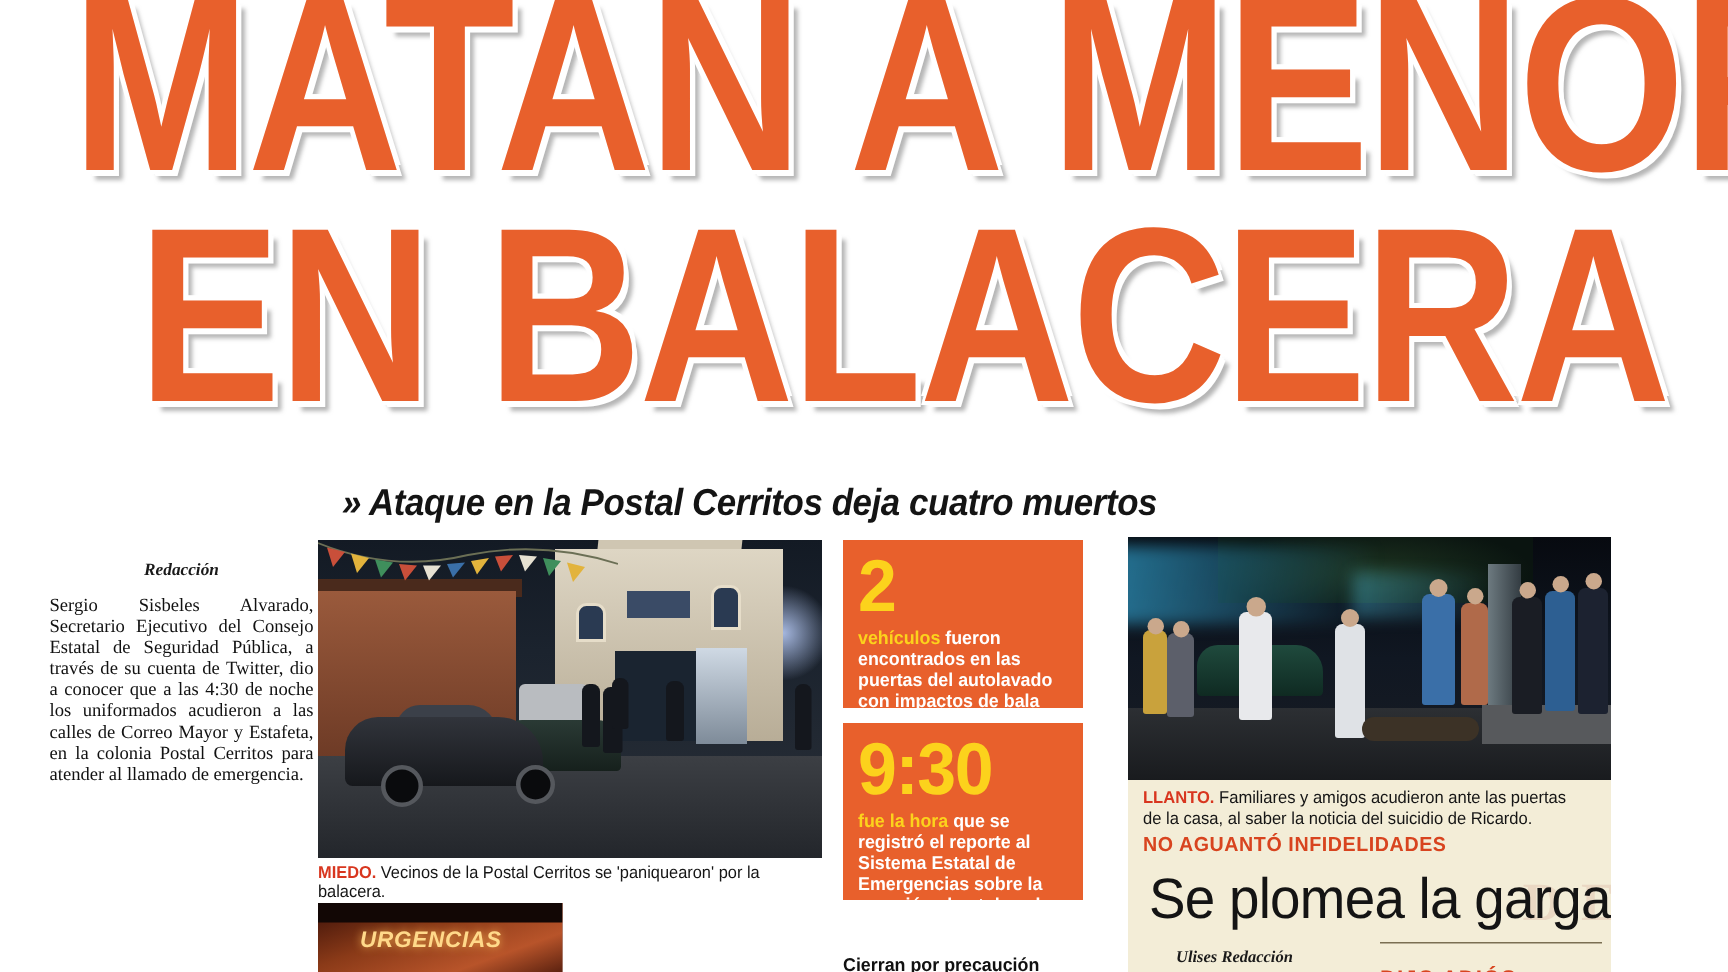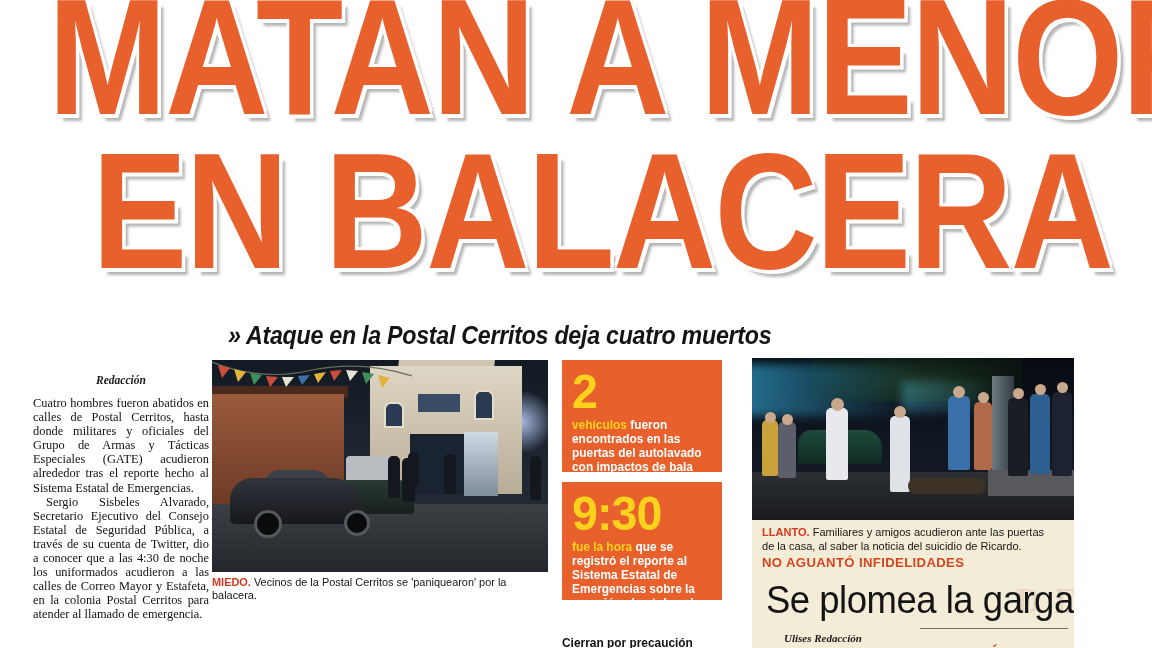--- a/index.html
+++ b/index.html
@@ -264,21 +264,20 @@
 <div id="masthead">
   <div class="hl-line" id="hl-1">MATAN A MENOR</div>
   <div class="hl-line" id="hl-2">EN BALACERA</div>
 </div>
 <div id="subhead">» Ataque en la Postal Cerritos deja cuatro muertos</div>
 
 <div id="content">
 
   <div id="col-left">
     <div class="byline">Redacción</div>
-    <p class="body-serif">Cuatro hombres fueron abatidos en calles de Postal Cerritos, hasta donde militares y oficiales del Grupo de Armas y Tácticas Especiales (GATE) acudieron alrededor tras el reporte hecho al Sistema Estatal de Emergencias.</p>
     <p class="body-serif">Sergio Sisbeles Alvarado, Secretario Ejecutivo del Consejo Estatal de Seguridad Pública, a través de su cuenta de Twitter, dio a conocer que a las 4:30 de noche los uniformados acudieron a las calles de Correo Mayor y Estafeta, en la colonia Postal Cerritos para atender al llamado de emergencia.</p>
   </div>
 
   <div id="col-mid">
 
     <div id="photo-main">
       <div class="ph" id="pm-sky"></div>
       <div class="ph" id="pm-glow"></div>
       <div class="ph" id="pm-glow2"></div>
       <div class="ph" id="pm-bldg2"></div>
@@ -315,20 +314,25 @@
           <polygon points="118,11 130,10 122,21" fill="#c94f3a"></polygon>
           <polygon points="134,10 146,11 138,21" fill="#e6e1d2"></polygon>
           <polygon points="150,12 162,14 154,24" fill="#3f8f5c"></polygon>
           <polygon points="166,15 178,18 170,28" fill="#e2b33c"></polygon>
         </g>
       </svg>
     </div>
 
     <div id="cap-main"><b>MIEDO.</b><span> Vecinos de la Postal Cerritos se 'paniquearon' por la balacera.</span></div>
 
+    <div id="photo-urg">
+      <div class="ph" id="pu-bg"></div>
+      <div class="ph" id="pu-dark"></div>
+      <div id="pu-txt">URGENCIAS</div>
+    </div>
 
   </div>
 
   <div id="col-facts">
     <div class="factbox" id="fact-1">
       <div class="fact-num">2</div>
       <div class="fact-txt"><em>vehículos</em><span> fueron encontrados en las puertas del autolavado con impactos de bala</span></div>
     </div>
     <div class="factbox" id="fact-2">
       <div class="fact-num">9:30</div>

